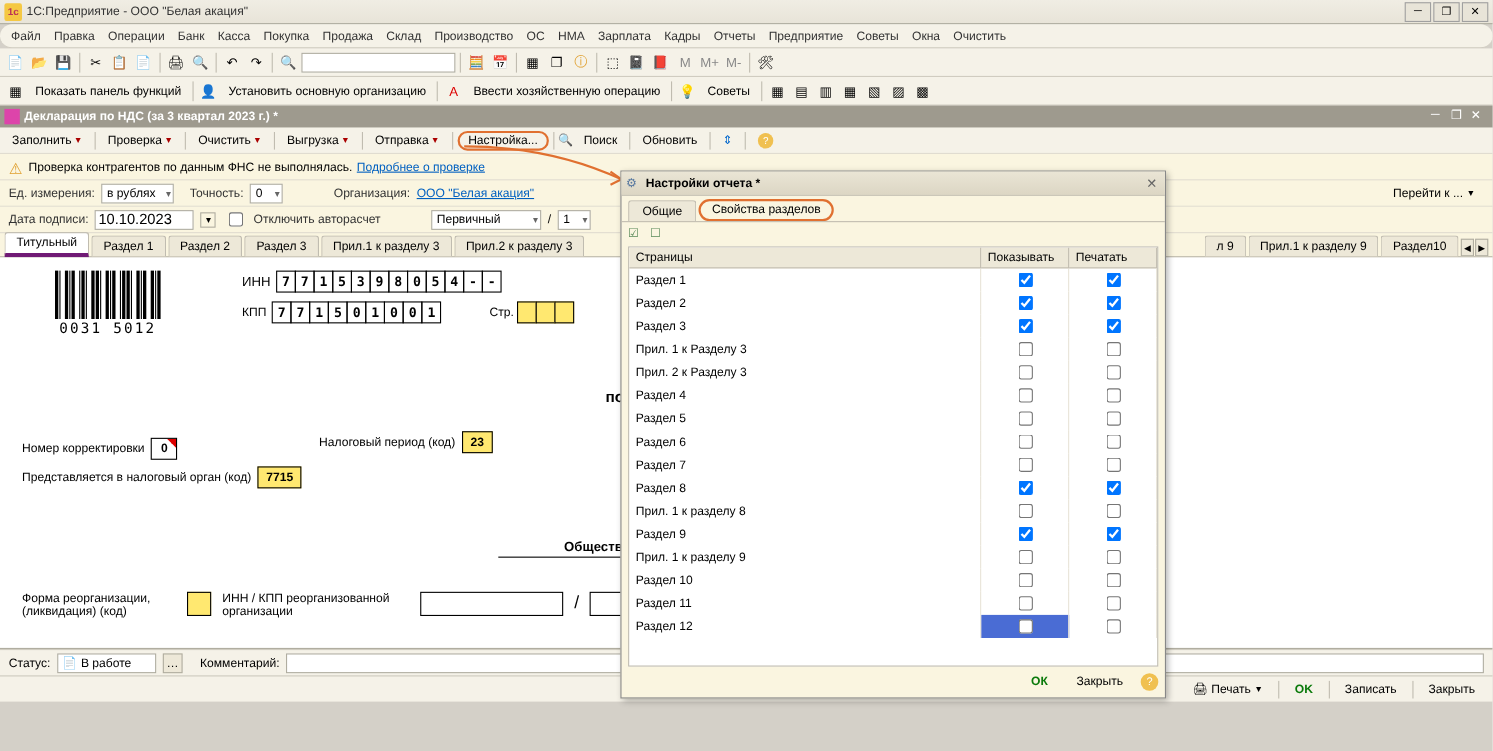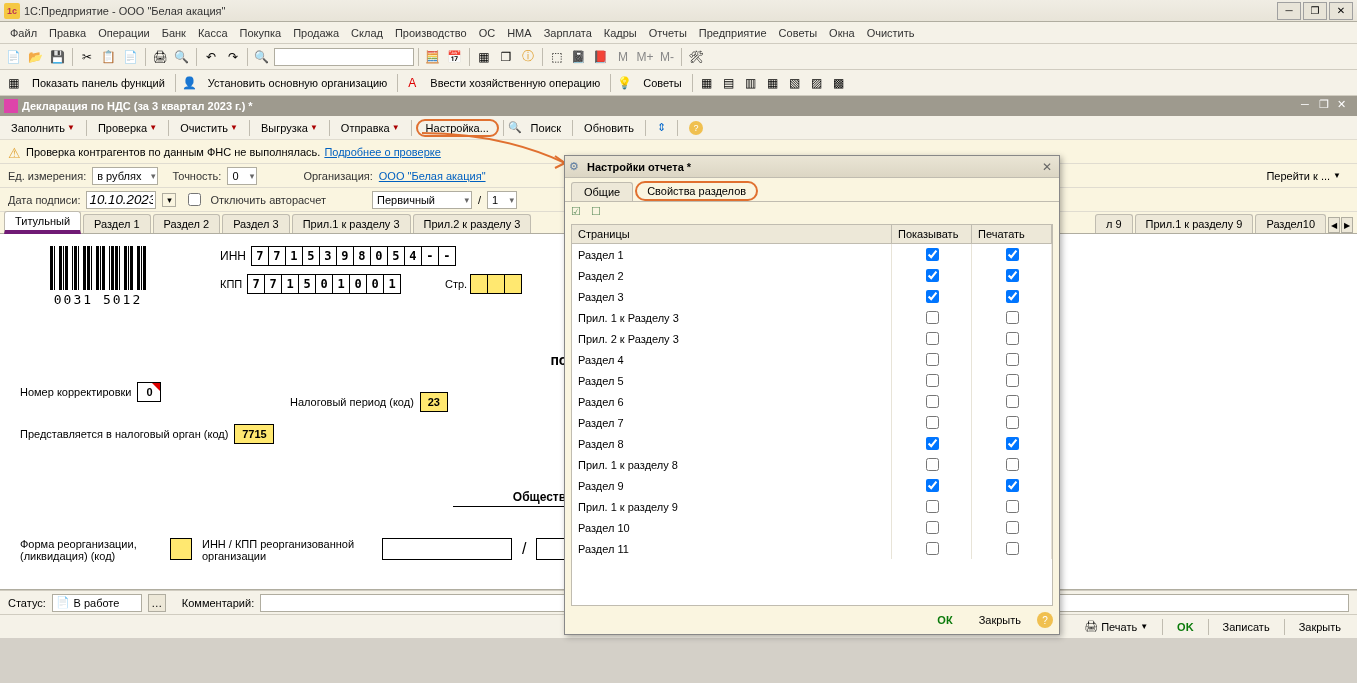--- a/index.html
+++ b/index.html
@@ -5,21 +5,21 @@
 * { box-sizing: border-box; font-family: Arial, sans-serif; }
 body { margin: 0; background: #d4d0c8; font-size: 11px; overflow: hidden; }
 
 
 .titlebar { height: 22px; background: linear-gradient(to bottom, #f0ede4, #e8e4d8); display: flex; align-items: center; padding: 0 4px; border-bottom: 1px solid #b0ada0; }
 .titlebar .logo { width: 16px; height: 16px; background: #f5c842; border-radius: 2px; margin-right: 4px; display:flex; align-items:center; justify-content:center; font-size:9px; color:#b35; font-weight:bold; }
 .titlebar .title { flex: 1; color: #333; }
 .titlebar .winbtn { width: 24px; height: 18px; border: 1px solid #a0a0a0; background: #e8e4d8; margin-left: 2px; display: flex; align-items: center; justify-content: center; font-size: 10px; cursor: pointer; }
 
 
-.menubar { height: 22px; background: #f5f2e8; display: flex; align-items: center; padding: 0 4px; border-bottom: 1px solid #d0ccc0; }
+.menubar { height: 22px; background: #f5f2e8; display: flex; align-items: center; padding: 0 4px; border-bottom: 1px solid #d0ccc0; border-radius: 11px; }
 .menubar span { padding: 2px 6px; cursor: pointer; color: #333; }
 
 
 .toolbar { height: 26px; background: #f5f2e8; display: flex; align-items: center; padding: 0 4px; border-bottom: 1px solid #d0ccc0; gap: 2px; }
 .toolbar .tbicon { width: 20px; height: 20px; display: flex; align-items: center; justify-content: center; cursor: pointer; border: 1px solid transparent; font-size: 12px; }
 .toolbar .sep { width: 1px; height: 18px; background: #c0bcb0; margin: 0 2px; }
 .toolbar input.search { width: 140px; height: 18px; border: 1px solid #b0ada0; padding: 0 2px; }
 .toolbar .tbtext { padding: 2px 6px; cursor: pointer; display: flex; align-items: center; gap: 3px; }
 
 
@@ -72,21 +72,21 @@
 .cellgrid { display:flex; }
 .cellgrid span { width:18px; height:20px; border:1px solid #000; display:flex; align-items:center; justify-content:center; font-size:12px; margin-left:-1px; font-family:monospace; font-weight:bold; }
 
 .kpp-row { position:absolute; top:40px; left:220px; display:flex; align-items:center; gap:6px; }
 .str-row { position:absolute; top:40px; left:445px; display:flex; align-items:center; gap:4px; }
 .str-row .cellgrid span { background:#ffe870; }
 
 .doctitle { position:absolute; top:100px; left:0; right:0; text-align:center; font-weight:bold; font-size:14px; }
 .docsubtitle { position:absolute; top:118px; left:0; right:0; text-align:center; font-weight:bold; font-size:14px; }
 
-.corrnum { position:absolute; top:148px; left:20px; display:flex; align-items:center; gap:6px; }
+.corrnum { position:absolute; top:164px; left:20px; display:flex; align-items:center; gap:6px; }
 .corrnum .cell { width:24px; height:20px; border:1px solid #000; display:flex; align-items:center; justify-content:center; font-weight:bold; position:relative; }
 .corrnum .cell::after { content:""; position:absolute; top:0; right:0; border:4px solid transparent; border-top-color:#d00; border-right-color:#d00; }
 
 .taxperiod { position:absolute; top:158px; left:290px; display:flex; align-items:center; gap:6px; }
 .taxperiod .cell { width:28px; height:20px; border:1px solid #000; background:#ffe870; display:flex; align-items:center; justify-content:center; font-weight:bold; }
 
 .taxorg { position:absolute; top:190px; left:20px; display:flex; align-items:center; gap:6px; }
 .taxorg .cell { width:40px; height:20px; border:1px solid #000; background:#ffe870; display:flex; align-items:center; justify-content:center; font-weight:bold; }
 
 .orgname { position:absolute; top:256px; left:0; right:10px; text-align:center; }
@@ -308,21 +308,21 @@
   <label style="margin-left:40px;">Организация:</label>
   <a class="orglink">ООО "Белая акация"</a>
   <div class="goto" style="margin-left:auto;padding:2px 8px;cursor:pointer;display:flex;align-items:center;gap:3px;">
       <span>Перейти к ...</span>
       <span style="font-size:8px;">▼</span>
     </div>
 </div>
 
 <div class="optrow">
   <label>Дата подписи:</label>
-  <input type="text" style="width: 70px; font-style: italic;" value="10.10.2023">
+  <input type="text" style="width: 90px;" value="10.10.2023">
   <span style="width:14px;height:14px;border:1px solid #b0ada0;display:inline-flex;align-items:center;justify-content:center;font-size:9px;cursor:pointer;">▾</span>
   <input type="checkbox" style="margin-left: 6px;">
   <label>Отключить авторасчет</label>
   <div class="combo" style="margin-left:40px;min-width:100px;">
       <span>Первичный</span>
     </div>
   <span>/</span>
   <div class="combo" style="min-width:30px;">
       <span>1</span>
     </div>
@@ -575,20 +575,25 @@
           <tr>
             <td>Раздел 10</td>
             <td class="chk chk1"><input type="checkbox" style=""></td>
             <td class="chk"><input type="checkbox" style=""></td>
           </tr>
           <tr>
             <td>Раздел 11</td>
             <td class="chk chk1"><input type="checkbox" style=""></td>
             <td class="chk"><input type="checkbox" style=""></td>
           </tr>
+          <tr class="hl">
+            <td>Раздел 12</td>
+            <td class="chk chk1"><input type="checkbox" style=""></td>
+            <td class="chk"><input type="checkbox" style=""></td>
+          </tr>
         </tbody>
     </table>
   </div>
   <div class="pfoot">
     <div class="pbtn ok">ОК</div>
     <div class="pbtn">Закрыть</div>
     <div class="phelp">?</div>
   </div>
 </div>
 

